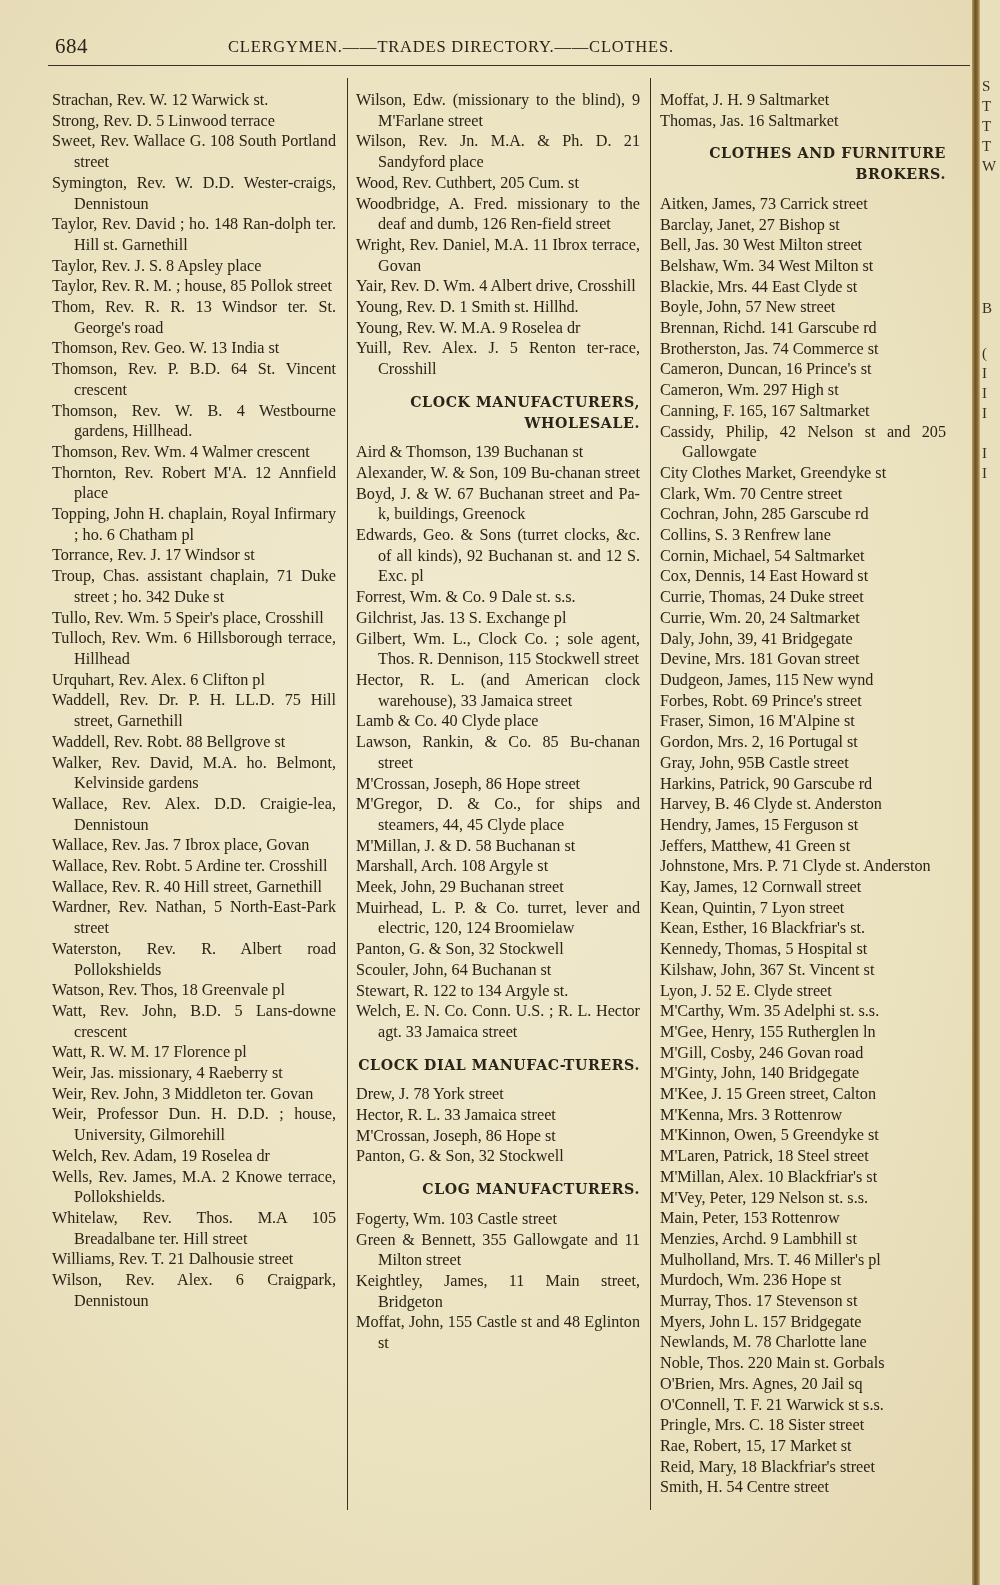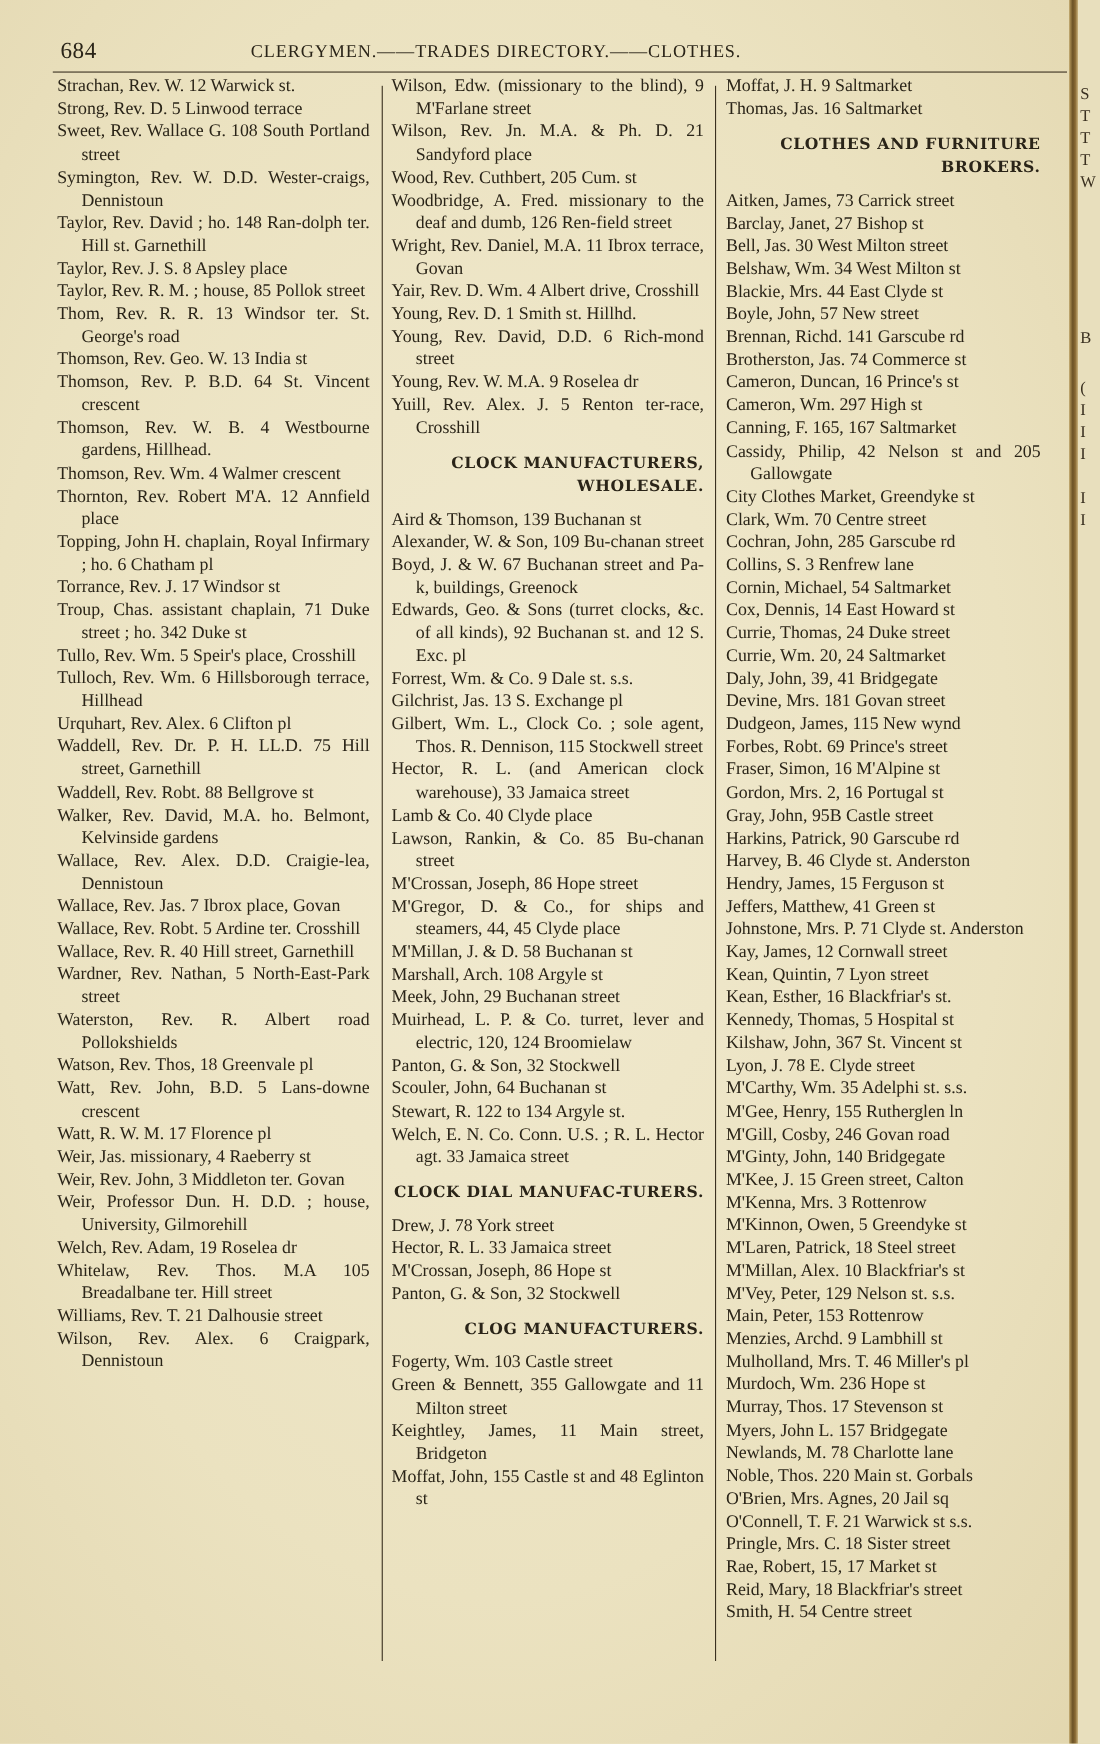--- a/index.html
+++ b/index.html
@@ -31,21 +31,21 @@
     .page-num { position: absolute; left: 7px; top: 0; font-size: 21px; letter-spacing: 0.5px; text-align: center; }
     .running-head {
       position: absolute; left: 180px; top: 3px; font-size: 16.5px; letter-spacing: 0.8px;
       white-space: nowrap;
     }
     .header-rule {
       position: absolute; left: 48px; top: 65px; width: 922px; height: 0;
       border-top: 1.5px solid #3a3020;
     }
     .col {
-      position: absolute; top: 68px;
+      position: absolute; top: 90px;
       font-family: "Liberation Serif", serif; font-size: 16.2px; line-height: 20.7px;
     }
     .col-1 { left: 52px; width: 284px; }
     .col-2 { left: 356px; width: 284px; }
     .col-3 { left: 660px; width: 286px; }
     .col-rule {
       position: absolute; top: 78px; width: 0; border-left: 1px solid #3a3020;
     }
     .rule-1 { left: 347px; height: 1432px; }
     .rule-2 { left: 650px; height: 1432px; }
@@ -98,34 +98,34 @@
       <p class="entry">Wallace, Rev. R. 40 Hill street, Garnethill</p>
       <p class="entry">Wardner, Rev. Nathan, 5 North-East-Park street</p>
       <p class="entry">Waterston, Rev. R. Albert road Pollokshields</p>
       <p class="entry">Watson, Rev. Thos, 18 Greenvale pl</p>
       <p class="entry">Watt, Rev. John, B.D. 5 Lans-downe crescent</p>
       <p class="entry">Watt, R. W. M. 17 Florence pl</p>
       <p class="entry">Weir, Jas. missionary, 4 Raeberry st</p>
       <p class="entry">Weir, Rev. John, 3 Middleton ter. Govan</p>
       <p class="entry">Weir, Professor Dun. H. D.D. ; house, University, Gilmorehill</p>
       <p class="entry">Welch, Rev. Adam, 19 Roselea dr</p>
+      <p class="entry">Wells, Rev. James, M.A. 2 Knowe terrace, Pollokshields.</p>
       <p class="entry">Whitelaw, Rev. Thos. M.A 105 Breadalbane ter. Hill street</p>
       <p class="entry">Williams, Rev. T. 21 Dalhousie street</p>
       <p class="entry">Wilson, Rev. Alex. 6 Craigpark, Dennistoun</p>
     </div>
   <div class="col-rule rule-1"></div>
   <div class="col col-2">
       <p class="entry">Wilson, Edw. (missionary to the blind), 9 M'Farlane street</p>
       <p class="entry">Wilson, Rev. Jn. M.A. &amp; Ph. D. 21 Sandyford place</p>
       <p class="entry">Wood, Rev. Cuthbert, 205 Cum. st</p>
       <p class="entry">Woodbridge, A. Fred. missionary to the deaf and dumb, 126 Ren-field street</p>
       <p class="entry">Wright, Rev. Daniel, M.A. 11 Ibrox terrace, Govan</p>
       <p class="entry">Yair, Rev. D. Wm. 4 Albert drive, Crosshill</p>
       <p class="entry">Young, Rev. D. 1 Smith st. Hillhd.</p>
-      <p class="entry">Young, Rev. David, D.D. 6 Rich-mond street</p>
       <p class="entry">Young, Rev. W. M.A. 9 Roselea dr</p>
       <p class="entry">Yuill, Rev. Alex. J. 5 Renton ter-race, Crosshill</p>
       <div class="section-head">CLOCK MANUFACTURERS, WHOLESALE.</div>
       <p class="entry">Aird &amp; Thomson, 139 Buchanan st</p>
       <p class="entry">Alexander, W. &amp; Son, 109 Bu-chanan street</p>
       <p class="entry">Boyd, J. &amp; W. 67 Buchanan street and Pa-k, buildings, Greenock</p>
       <p class="entry">Edwards, Geo. &amp; Sons (turret clocks, &amp;c. of all kinds), 92 Buchanan st. and 12 S. Exc. pl</p>
       <p class="entry">Forrest, Wm. &amp; Co. 9 Dale st. s.s.</p>
       <p class="entry">Gilchrist, Jas. 13 S. Exchange pl</p>
       <p class="entry">Gilbert, Wm. L., Clock Co. ; sole agent, Thos. R. Dennison, 115 Stockwell street</p>
@@ -188,21 +188,21 @@
       <p class="entry">Harkins, Patrick, 90 Garscube rd</p>
       <p class="entry">Harvey, B. 46 Clyde st. Anderston</p>
       <p class="entry">Hendry, James, 15 Ferguson st</p>
       <p class="entry">Jeffers, Matthew, 41 Green st</p>
       <p class="entry">Johnstone, Mrs. P. 71 Clyde st. Anderston</p>
       <p class="entry">Kay, James, 12 Cornwall street</p>
       <p class="entry">Kean, Quintin, 7 Lyon street</p>
       <p class="entry">Kean, Esther, 16 Blackfriar's st.</p>
       <p class="entry">Kennedy, Thomas, 5 Hospital st</p>
       <p class="entry">Kilshaw, John, 367 St. Vincent st</p>
-      <p class="entry">Lyon, J. 78 E. Clyde street</p>
+      <p class="entry">Lyon, J. 52 E. Clyde street</p>
       <p class="entry">M'Carthy, Wm. 35 Adelphi st. s.s.</p>
       <p class="entry">M'Gee, Henry, 155 Rutherglen ln</p>
       <p class="entry">M'Gill, Cosby, 246 Govan road</p>
       <p class="entry">M'Ginty, John, 140 Bridgegate</p>
       <p class="entry">M'Kee, J. 15 Green street, Calton</p>
       <p class="entry">M'Kenna, Mrs. 3 Rottenrow</p>
       <p class="entry">M'Kinnon, Owen, 5 Greendyke st</p>
       <p class="entry">M'Laren, Patrick, 18 Steel street</p>
       <p class="entry">M'Millan, Alex. 10 Blackfriar's st</p>
       <p class="entry">M'Vey, Peter, 129 Nelson st. s.s.</p>

